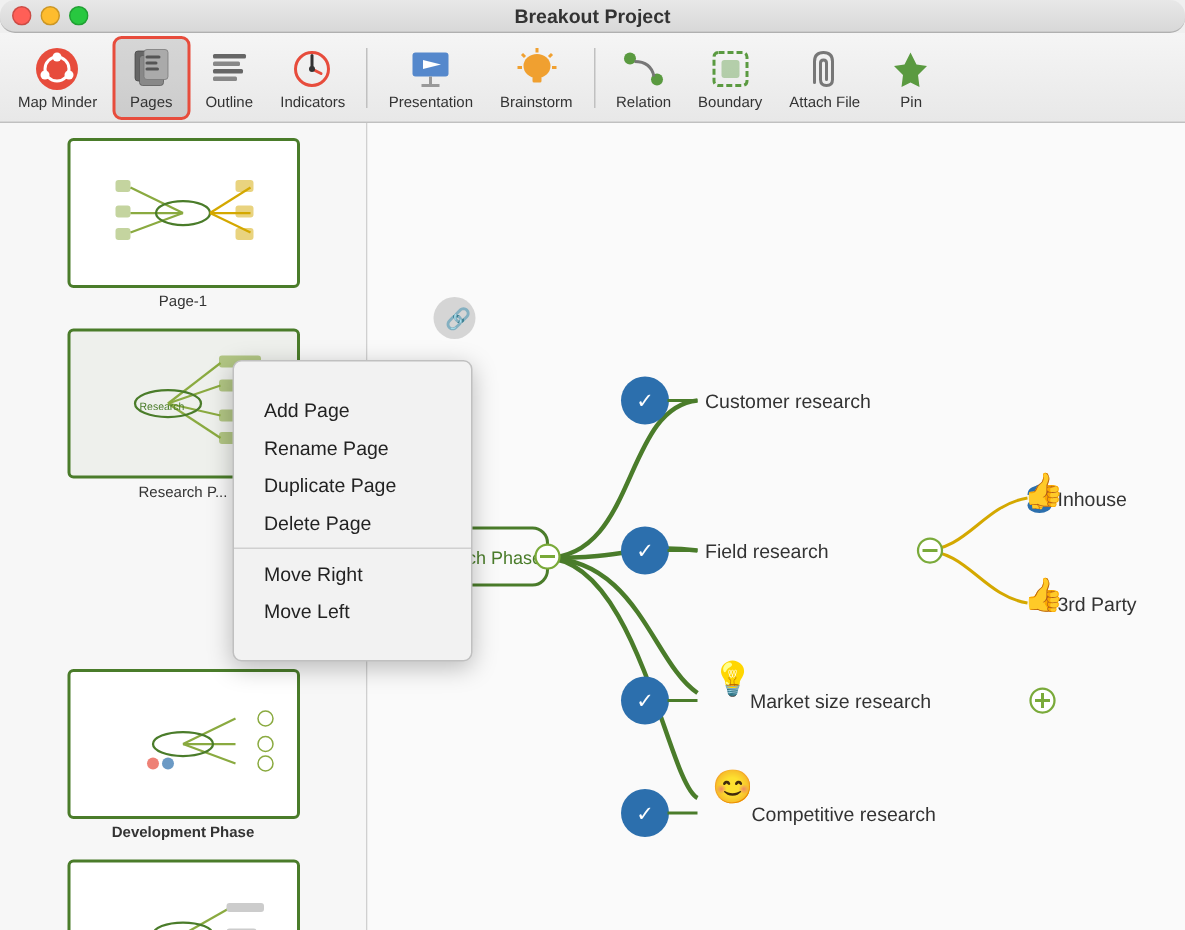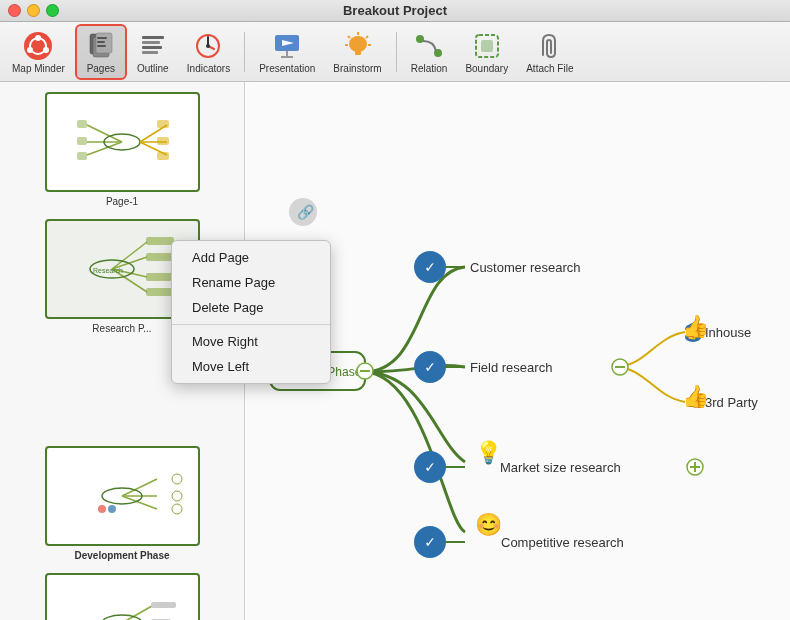--- a/index.html
+++ b/index.html
@@ -14,20 +14,21 @@
 
     
     .title-bar {
       height: 22px;
       background: linear-gradient(to bottom, #e8e8e8, #d8d8d8);
       display: flex;
       align-items: center;
       justify-content: center;
       position: relative;
       border-bottom: 1px solid #b0b0b0;
+      border-radius: 10px;
     }
     .title-bar-title {
       font-size: 13px;
       font-weight: 600;
       color: #333;
     }
     .traffic-lights {
       position: absolute;
       left: 8px;
       display: flex;
@@ -130,27 +131,27 @@
     }
     .page-thumb-label {
       font-size: 10px;
       color: #333;
       margin-top: 4px;
     }
 
     
     .context-menu {
       position: absolute;
-      left: 171px;
+      left: 155px;
       top: 240px;
       background: #f2f2f2;
       border: 1px solid #c0c0c0;
       border-radius: 6px;
       box-shadow: 0 4px 16px rgba(0,0,0,0.25);
-      padding: 4px 0;
+      padding: 20px 0;
       z-index: 100;
       min-width: 160px;
     }
     .context-menu-item {
       padding: 5px 20px;
       font-size: 13px;
       color: #222;
       cursor: pointer;
     }
     .context-menu-separator {
@@ -299,20 +300,28 @@
 
   <div class="toolbar-item">
     <div class="toolbar-icon">
       <svg width="30" height="30" viewBox="0 0 30 30">
         <path d="M8,24 L8,10 Q8,4 14,4 Q20,4 20,10 L20,22 Q20,26 16,26 Q12,26 12,22 L12,11 Q12,9 14,9 Q16,9 16,11 L16,22" stroke="#777" stroke-width="2" fill="none" stroke-linecap="round"></path>
       </svg>
     </div>
     <span class="toolbar-label">Attach File</span>
   </div>
 
+  <div class="toolbar-item">
+    <div class="toolbar-icon">
+      <svg width="30" height="30" viewBox="0 0 30 30">
+        <path d="M15,4 L19,12 L26,13 L20,19 L21,27 L15,24 L9,27 L10,19 L4,13 L11,12 Z" fill="#5a9a40"></path>
+      </svg>
+    </div>
+    <span class="toolbar-label">Pin</span>
+  </div>
 </div>
 
 <div class="main-area">
 
   <div class="sidebar">
 
     <div class="page-thumb">
       <div class="page-thumb-img">
         <svg width="150" height="95" viewBox="0 0 150 95">
 
@@ -348,20 +357,21 @@
           <rect x="99" y="51" width="28" height="8" rx="2" fill="#8aaa40" opacity="0.6"></rect>
           <rect x="99" y="66" width="28" height="8" rx="2" fill="#8aaa40" opacity="0.6"></rect>
         </svg>
       </div>
       <span class="page-thumb-label">Research P...</span>
     </div>
 
     <div class="context-menu">
       <div class="context-menu-item">Add Page</div>
       <div class="context-menu-item">Rename Page</div>
+      <div class="context-menu-item">Duplicate Page</div>
       <div class="context-menu-item">Delete Page</div>
       <div class="context-menu-separator"></div>
       <div class="context-menu-item">Move Right</div>
       <div class="context-menu-item">Move Left</div>
     </div>
 
     <div class="page-thumb" style="margin-top: 100px; font-weight: bold;">
       <div class="page-thumb-img">
         <svg width="150" height="95" viewBox="0 0 150 95">
           <line x1="75" y1="47" x2="110" y2="30" stroke="#8aaa40" stroke-width="1.5"></line>

